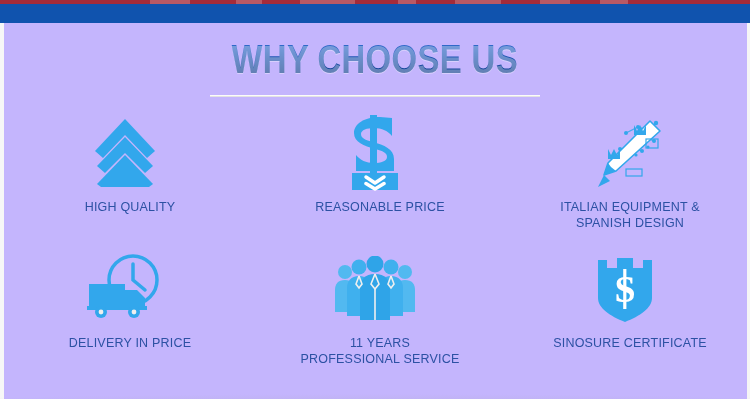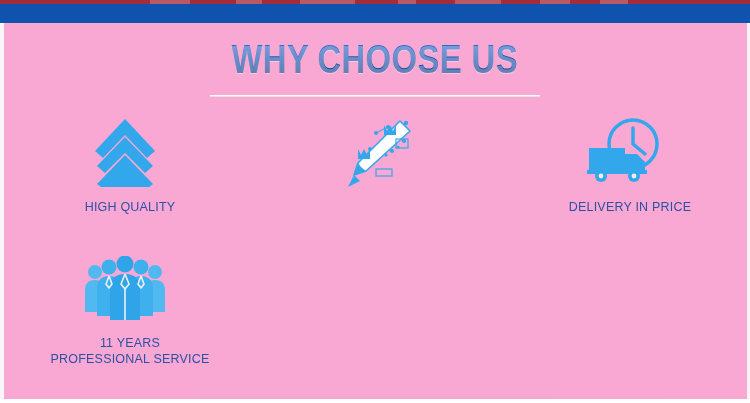--- a/index.html
+++ b/index.html
@@ -10,21 +10,21 @@
     width: 750px;
     height: 403px;
     overflow: hidden;
     font-family: "Liberation Sans", sans-serif;
     background: #ffffff;
   }
   .banner {
     position: relative;
     width: 750px;
     height: 403px;
-    background: #f9a8d4;
+    background: #c4b5fd;
     overflow: hidden;
   }
   
   .top-maroon {
     position: absolute;
     top: 0; left: 0;
     width: 750px;
     height: 4px;
     background: #a42b3a;
   }
@@ -173,20 +173,32 @@
       <div class="icon-box">
         <svg width="64" height="72" viewBox="0 0 64 72">
           <path d="M32 2 L62 34 L54 41 L32 18 L10 41 L2 34 Z" fill="#32a7ec"></path>
           <path d="M32 20 L60 49 L52 56 L32 36 L12 56 L4 49 Z" fill="#32a7ec"></path>
           <path d="M32 38 L60 67 L56 70 L8 70 L4 67 Z" fill="#32a7ec"></path>
         </svg>
       </div>
       <div class="cell-label">HIGH QUALITY</div>
     </div>
 
+    <div class="cell">
+      <div class="icon-box">
+        <svg width="66" height="76" viewBox="0 0 66 76">
+          <path d="M38 2 C22 2 12 9 12 18 C12 27 22 31 33 34 C41 36 45 38 45 42 C45 46 39 48 32 48 C24 48 18 45 14 40 L14 56 L52 56 L52 44 C52 34 42 30 31 27 C23 25 19 23 19 19 C19 15 25 13 32 13 C40 13 46 16 50 21 L50 3 Z" fill="#32a7ec"></path>
+          <rect x="28" y="0" width="7" height="60" fill="#32a7ec"></rect>
+          <rect x="10" y="58" width="46" height="17" fill="#32a7ec"></rect>
+          <path d="M24 62 L33 68 L42 62" fill="none" stroke="#ffffff" stroke-width="3.5" stroke-linecap="round" stroke-linejoin="round"></path>
+          <path d="M24 68.5 L33 74 L42 68.5" fill="none" stroke="#ffffff" stroke-width="3.5" stroke-linecap="round" stroke-linejoin="round"></path>
+        </svg>
+      </div>
+      <div class="cell-label">REASONABLE PRICE</div>
+    </div>
 
     <div class="cell">
       <div class="icon-box">
         <svg width="78" height="72" viewBox="0 0 78 72">
           <g stroke="#32a7ec" stroke-width="1.2" fill="none" opacity="0.85">
             <path d="M40 16 L52 10 L64 14 L70 6 M46 26 L58 20 L68 24 M34 32 L44 30 L56 34 M28 44 L40 42"></path>
           </g>
           <g fill="#32a7ec">
             <circle cx="40" cy="16" r="2"></circle>
               <circle cx="52" cy="10" r="2"></circle>
@@ -209,20 +221,22 @@
           <g fill="#32a7ec">
             <path d="M22 32 L25 38 L28 32 L31 38 L34 32 L34 42 L22 42 Z"></path>
             <path d="M48 8 L51 14 L54 8 L57 14 L60 8 L60 18 L48 18 Z"></path>
           </g>
           <g fill="none" stroke="#32a7ec" stroke-width="1.2">
             <rect x="60" y="22" width="12" height="9"></rect>
             <rect x="40" y="52" width="16" height="7"></rect>
           </g>
         </svg>
       </div>
+      <div class="cell-label">ITALIAN EQUIPMENT &amp;
+SPANISH DESIGN</div>
     </div>
 
     <div class="cell">
       <div class="icon-box">
         <svg width="80" height="70" viewBox="0 0 80 70">
           <circle cx="48" cy="26" r="24" fill="none" stroke="#32a7ec" stroke-width="3.5"></circle>
           <path d="M48 10 L48 26 L60 36" fill="none" stroke="#32a7ec" stroke-width="3.5" stroke-linecap="round"></path>
           <path d="M4 30 L40 30 L40 54 L4 54 Z" fill="#32a7ec"></path>
           <path d="M40 36 L52 36 L60 44 L60 54 L40 54 Z" fill="#32a7ec"></path>
           <rect x="2" y="52" width="60" height="4" fill="#32a7ec"></rect>
@@ -259,18 +273,28 @@
             <path d="M42 33 L42 64"></path>
             <path d="M26 20 L23 28 L26 32 L29 28 L26 20"></path>
             <path d="M58 20 L55 28 L58 32 L61 28 L58 20"></path>
           </g>
         </svg>
       </div>
       <div class="cell-label">11 YEARS
 PROFESSIONAL SERVICE</div>
     </div>
 
+    <div class="cell">
+      <div class="icon-box">
+        <svg width="62" height="70" viewBox="0 0 62 70">
+          <path d="M4 6 L13 6 L13 14 L23 14 L23 4 L39 4 L39 14 L49 14 L49 6 L58 6 L58 44 C58 54 46 62 31 68 C16 62 4 54 4 44 Z" fill="#32a7ec"></path>
+          <text x="31" y="48" text-anchor="middle" font-family="Liberation Serif, serif" font-size="38" font-weight="bold" fill="#ffffff">S</text>
+          <rect x="29.2" y="15" width="3.2" height="40" fill="#ffffff"></rect>
+        </svg>
+      </div>
+      <div class="cell-label">SINOSURE CERTIFICATE</div>
+    </div>
 
   </div>
 
   <div class="bottom-shade"></div>
   <div class="bottom-white"></div>
 </div>
 
 </body></html>

